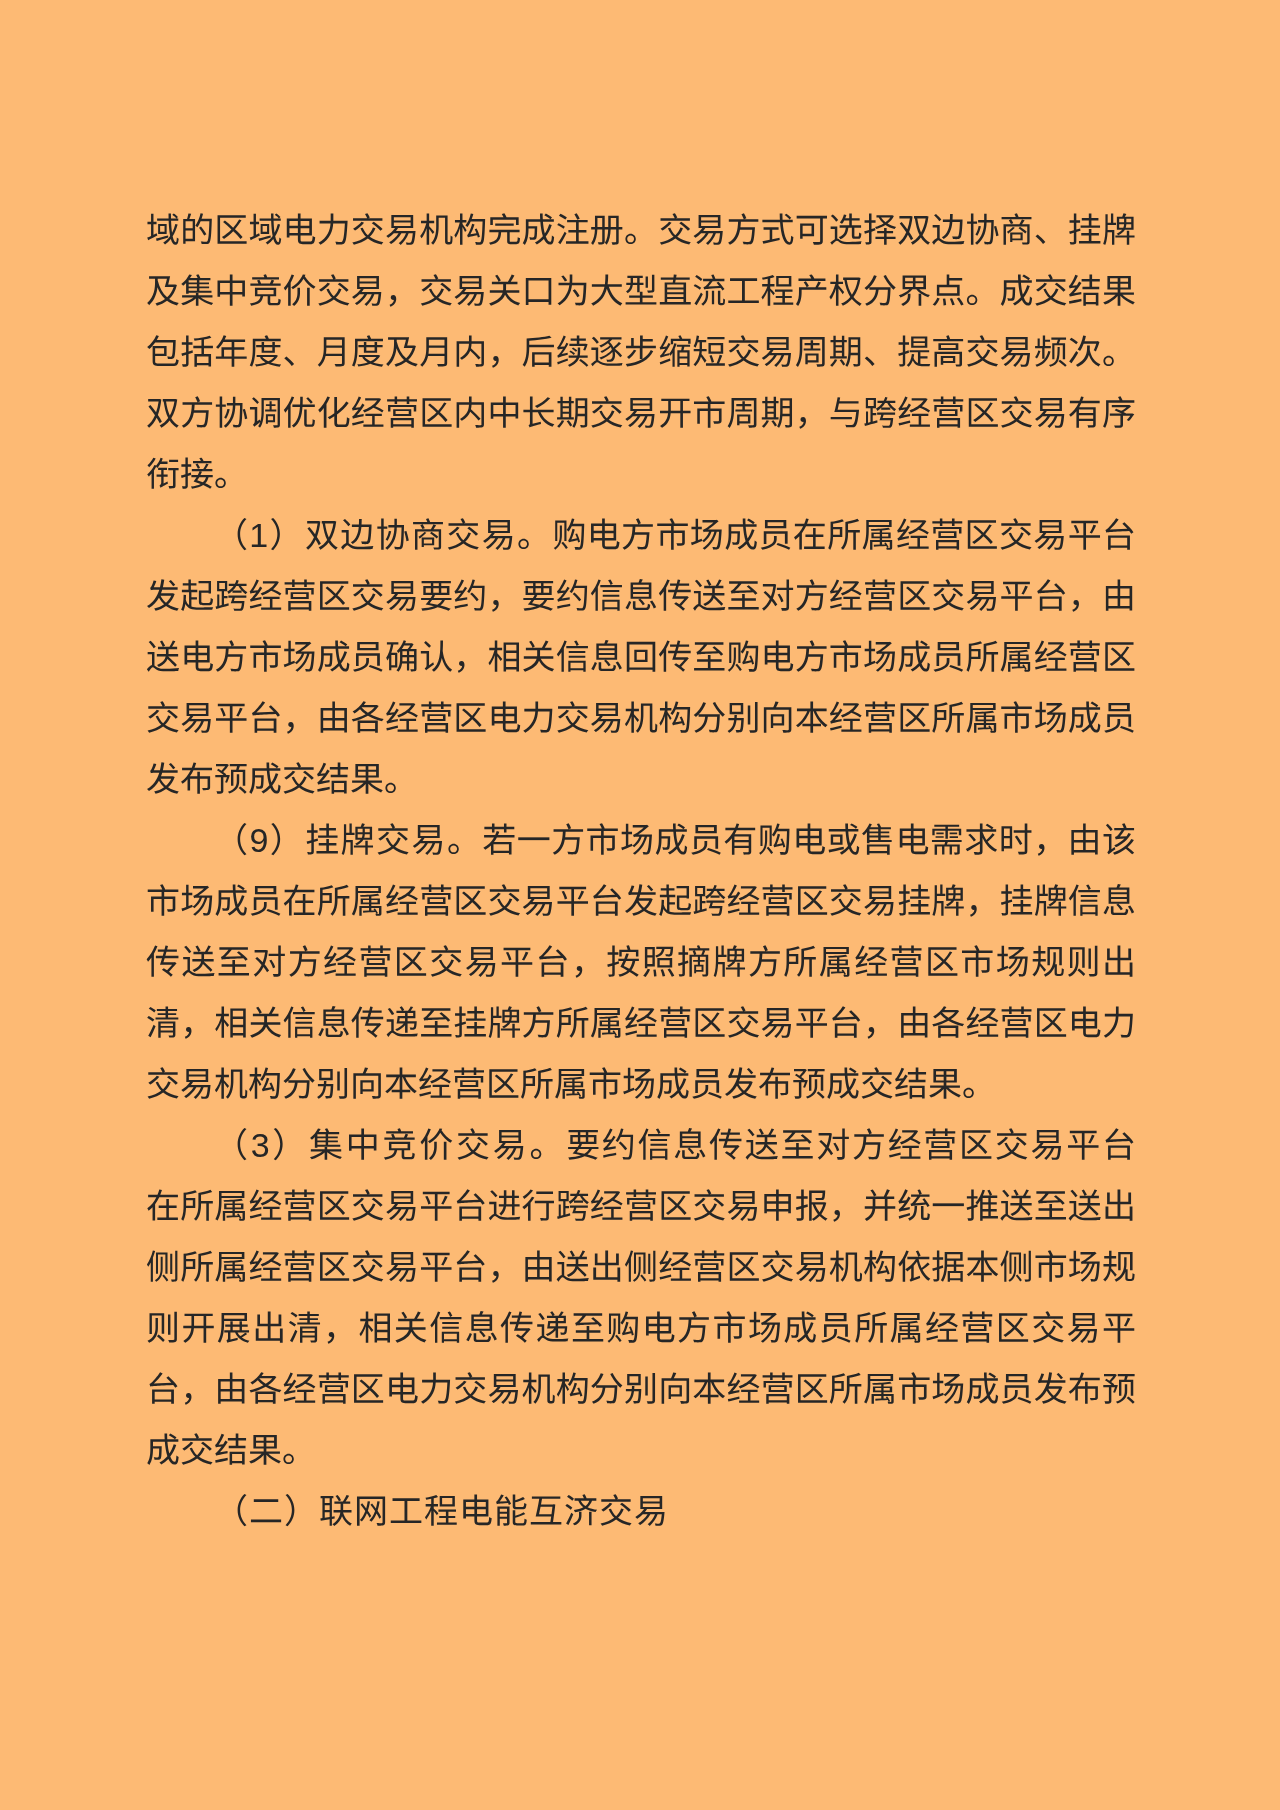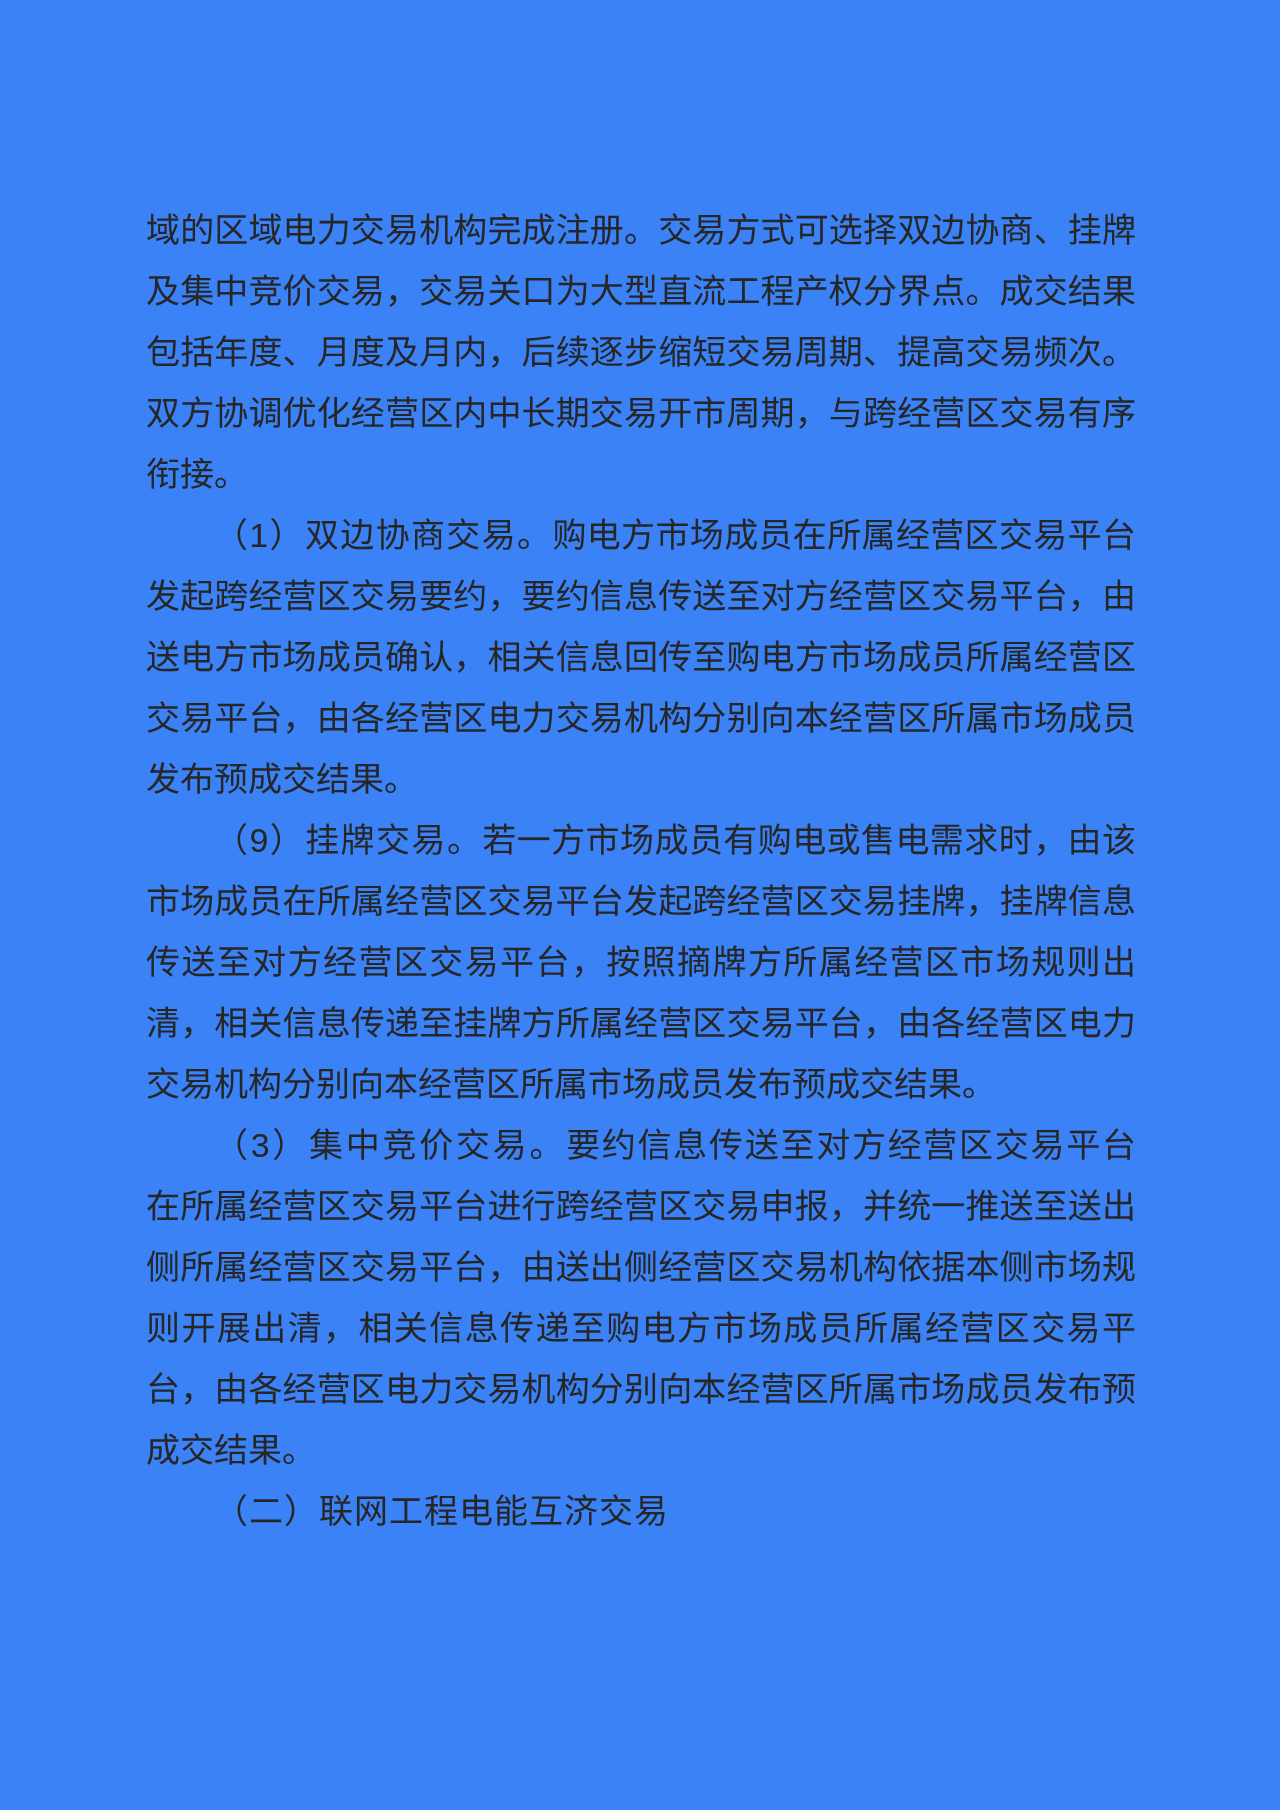--- a/index.html
+++ b/index.html
@@ -4,21 +4,21 @@
 <style>
   html, body {
     margin: 0;
     padding: 0;
     background: #ffffff;
   }
   .page {
     position: relative;
     width: 1280px;
     height: 1810px;
-    background: #3b82f6;
+    background: #fdba74;
     overflow: hidden;
     font-family: "Liberation Serif", "DejaVu Serif", serif;
   }
   .doc-body {
     position: absolute;
     top: 200px;
     left: 146px;
     width: 990px;
     color: #262626;
   }

